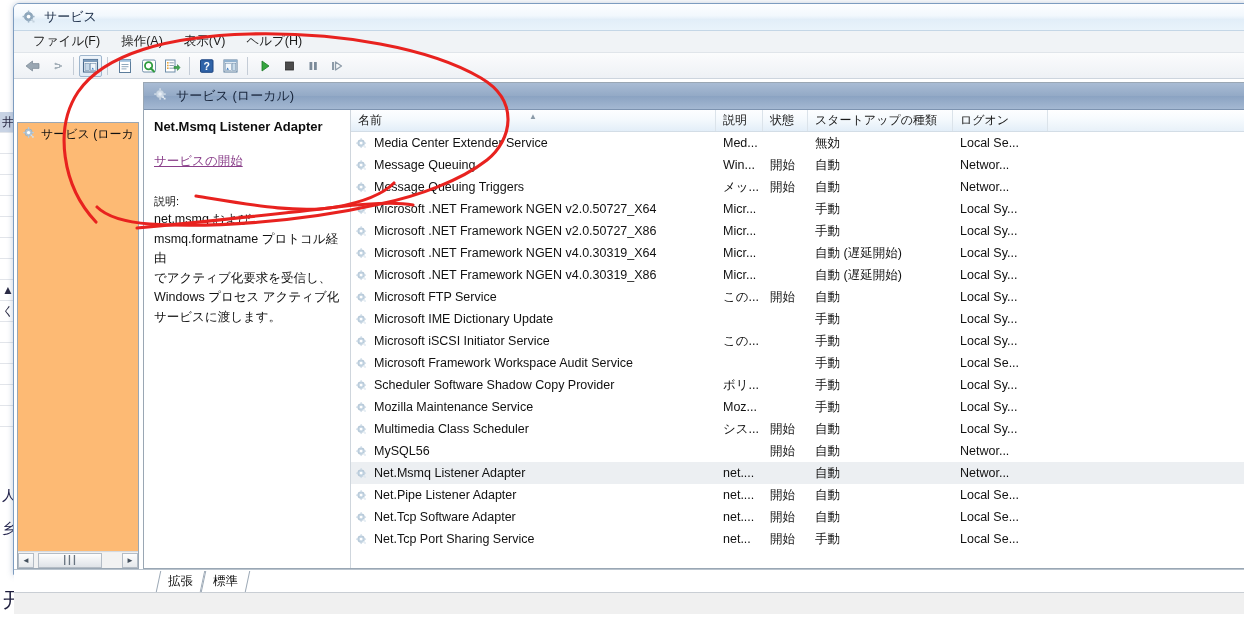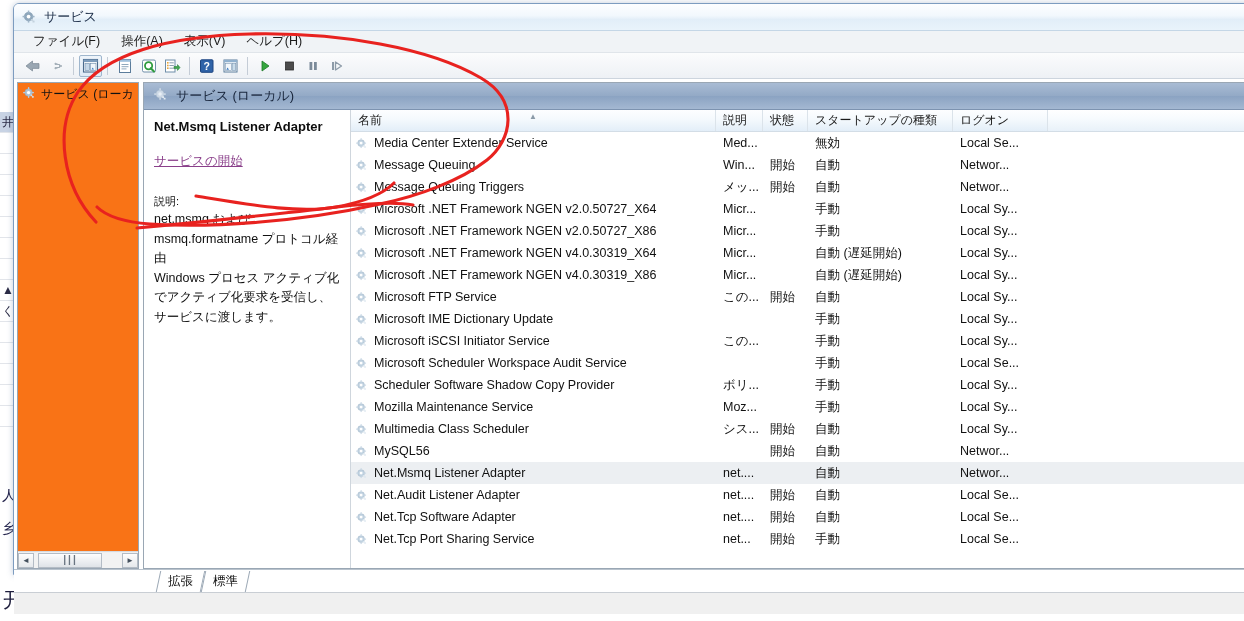--- a/index.html
+++ b/index.html
@@ -139,23 +139,24 @@
     height: 490px;
     background: #ffffff;
     display: flex;
     padding: 3px 0 0 3px;
   }
 
   
   .tree-pane {
     width: 122px;
     border: 1px solid #9aa7b4;
-    background: #f97316;
+    background: #fdba74;
     display: flex;
     flex-direction: column;
+    margin-top: 40px;
   }
   .tree-item {
     display: flex;
     align-items: center;
     gap: 5px;
     height: 19px;
     padding-left: 4px;
     margin-top: 2px;
     font-size: 12px;
     color: #111;
@@ -563,22 +564,22 @@
 
         <div class="pane-split">
 
           <div class="details">
             <div class="detail-title">Net.Msmq Listener Adapter</div>
             <a class="detail-link">サービスの開始</a>
             <div class="detail-desc-label">説明:</div>
             <div class="detail-desc-body">
               <div>net.msmq および</div>
               <div>msmq.formatname プロトコル経由</div>
+              <div>でアクティブ化要求を受信し、</div>
               <div>Windows プロセス アクティブ化</div>
-              <div>でアクティブ化要求を受信し、</div>
               <div>サービスに渡します。</div>
             </div>
           </div>
 
           <div class="listview">
             <div class="lv-header" id="lv-header">
                 <div class="lv-th" style="width: 365px; flex: 0 0 365px;">
                   <span>名前</span>
                   <span class="sort-arrow">▲</span>
                 </div>
@@ -857,21 +858,21 @@
                           <rect x="6.8" y="11.5" width="1.5" height="2.1"></rect>
                           <rect x="1.4" y="6.8" width="2.1" height="1.5"></rect>
                           <rect x="11.5" y="6.8" width="2.1" height="1.5"></rect>
                         </g>
                         <g fill="#dae5ee">
                           <rect x="9.8" y="9.8" width="1.9" height="1.9" rx="0.3"></rect>
                           <rect x="11.4" y="11.4" width="1.9" height="1.9" rx="0.3"></rect>
                         </g>
                       </svg>
                     </span>
-                    <span>Microsoft Scheduler Workspace Audit Service</span>
+                    <span>Microsoft Framework Workspace Audit Service</span>
                   </div>
                   <div class="lv-cell" style="width: 47px; flex: 0 0 47px;"></div>
                   <div class="lv-cell" style="width: 45px; flex: 0 0 45px;"></div>
                   <div class="lv-cell" style="width: 145px; flex: 0 0 145px;">手動</div>
                   <div class="lv-cell" style="width: 95px; flex: 0 0 95px;">Local Se...</div>
                 </div>
                 <div class="lv-row">
                   <div class="lv-cell name" style="width: 365px; flex: 0 0 365px;">
                     <span style="display: flex;">
                       <svg width="13" height="13" viewBox="0 0 16 16">
@@ -1007,21 +1008,21 @@
                           <rect x="6.8" y="11.5" width="1.5" height="2.1"></rect>
                           <rect x="1.4" y="6.8" width="2.1" height="1.5"></rect>
                           <rect x="11.5" y="6.8" width="2.1" height="1.5"></rect>
                         </g>
                         <g fill="#dae5ee">
                           <rect x="9.8" y="9.8" width="1.9" height="1.9" rx="0.3"></rect>
                           <rect x="11.4" y="11.4" width="1.9" height="1.9" rx="0.3"></rect>
                         </g>
                       </svg>
                     </span>
-                    <span>Net.Audit Listener Adapter</span>
+                    <span>Net.Pipe Listener Adapter</span>
                   </div>
                   <div class="lv-cell" style="width: 47px; flex: 0 0 47px;">net....</div>
                   <div class="lv-cell" style="width: 45px; flex: 0 0 45px;">開始</div>
                   <div class="lv-cell" style="width: 145px; flex: 0 0 145px;">自動</div>
                   <div class="lv-cell" style="width: 95px; flex: 0 0 95px;">Local Se...</div>
                 </div>
                 <div class="lv-row">
                   <div class="lv-cell name" style="width: 365px; flex: 0 0 365px;">
                     <span style="display: flex;">
                       <svg width="13" height="13" viewBox="0 0 16 16">

